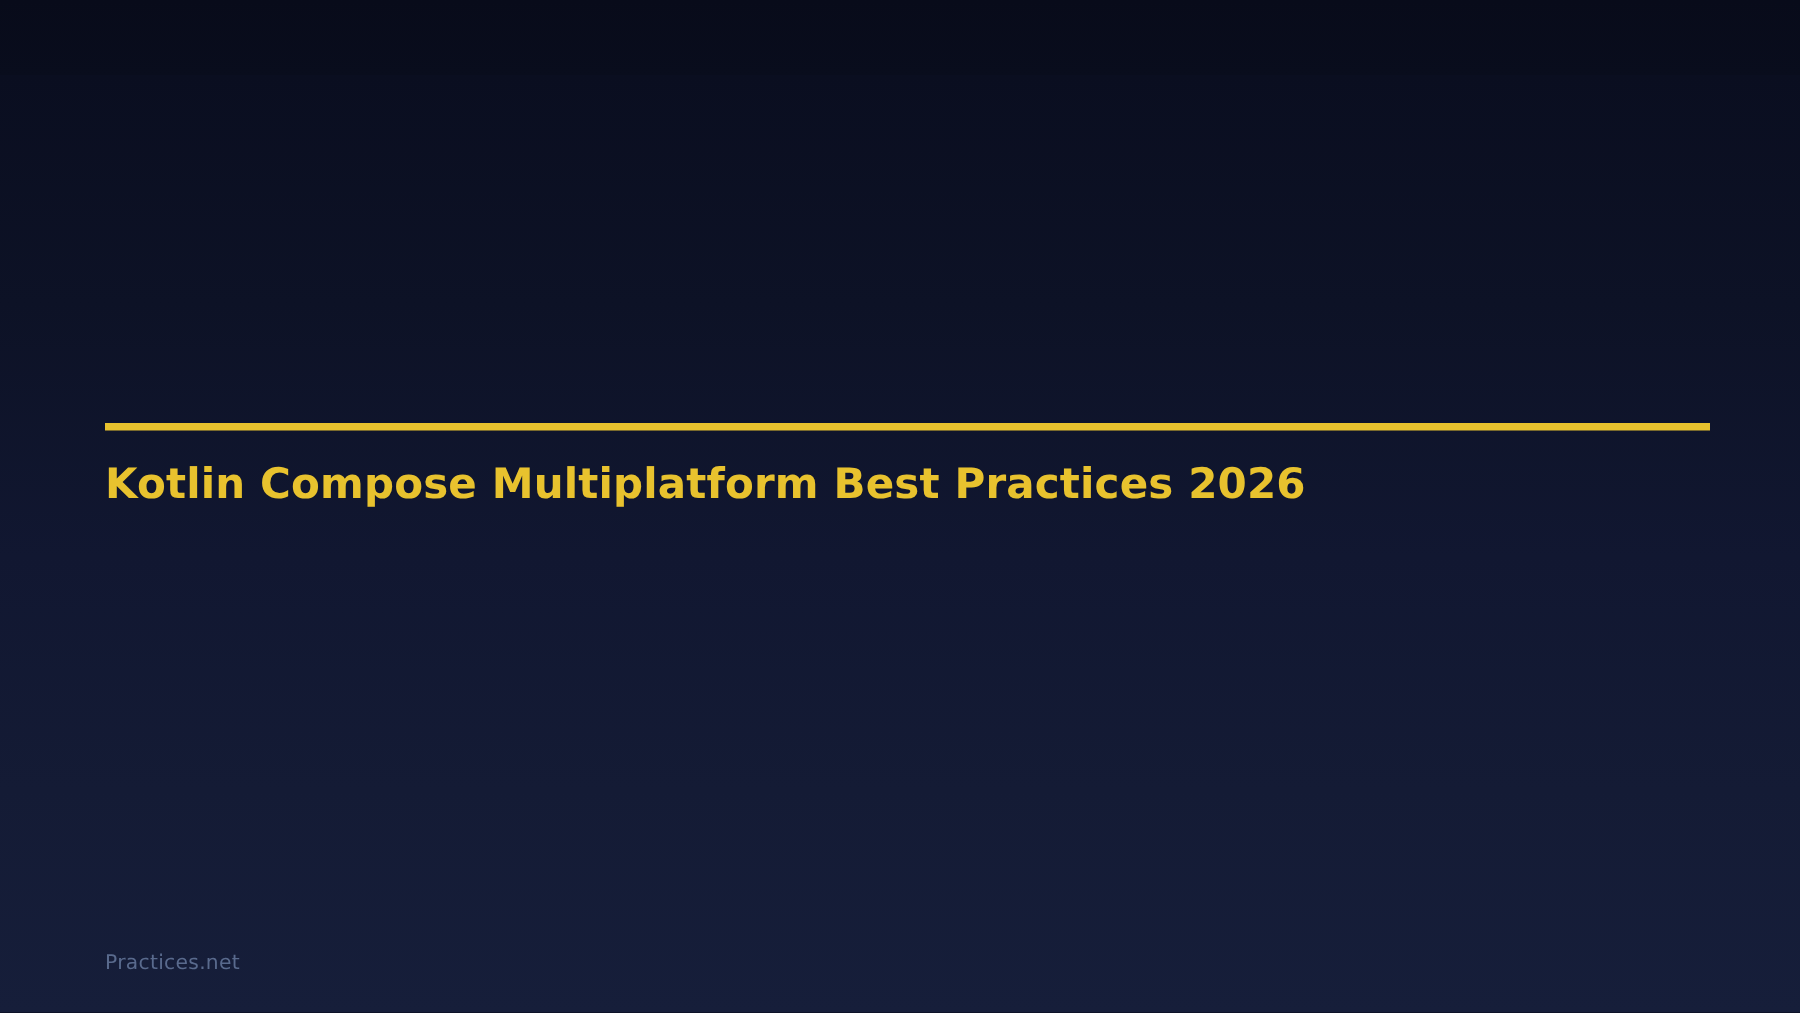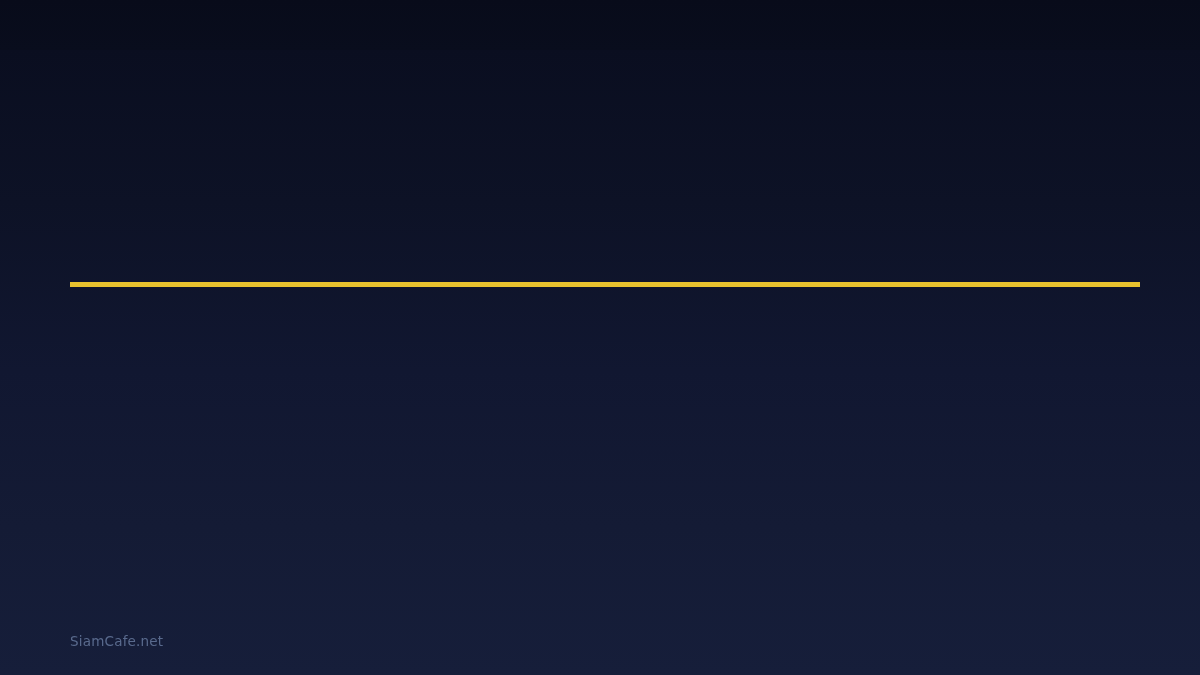--- a/index.html
+++ b/index.html
@@ -85,19 +85,20 @@
 </style>
 </head>
 <body>
 
 <div class="slide">
 
   <div class="top-band"></div>
 
   <div class="title-block">
     <div class="accent-bar"></div>
+    <h1 class="slide-title">Kotlin Compose Multiplatform Best Practices 2026</h1>
   </div>
 
   <div class="footer">
-    <span class="footer-brand">SiamCafe.net</span>
+    <span class="footer-brand">Practices.net</span>
   </div>
 
 </div>
 
 </body></html>

